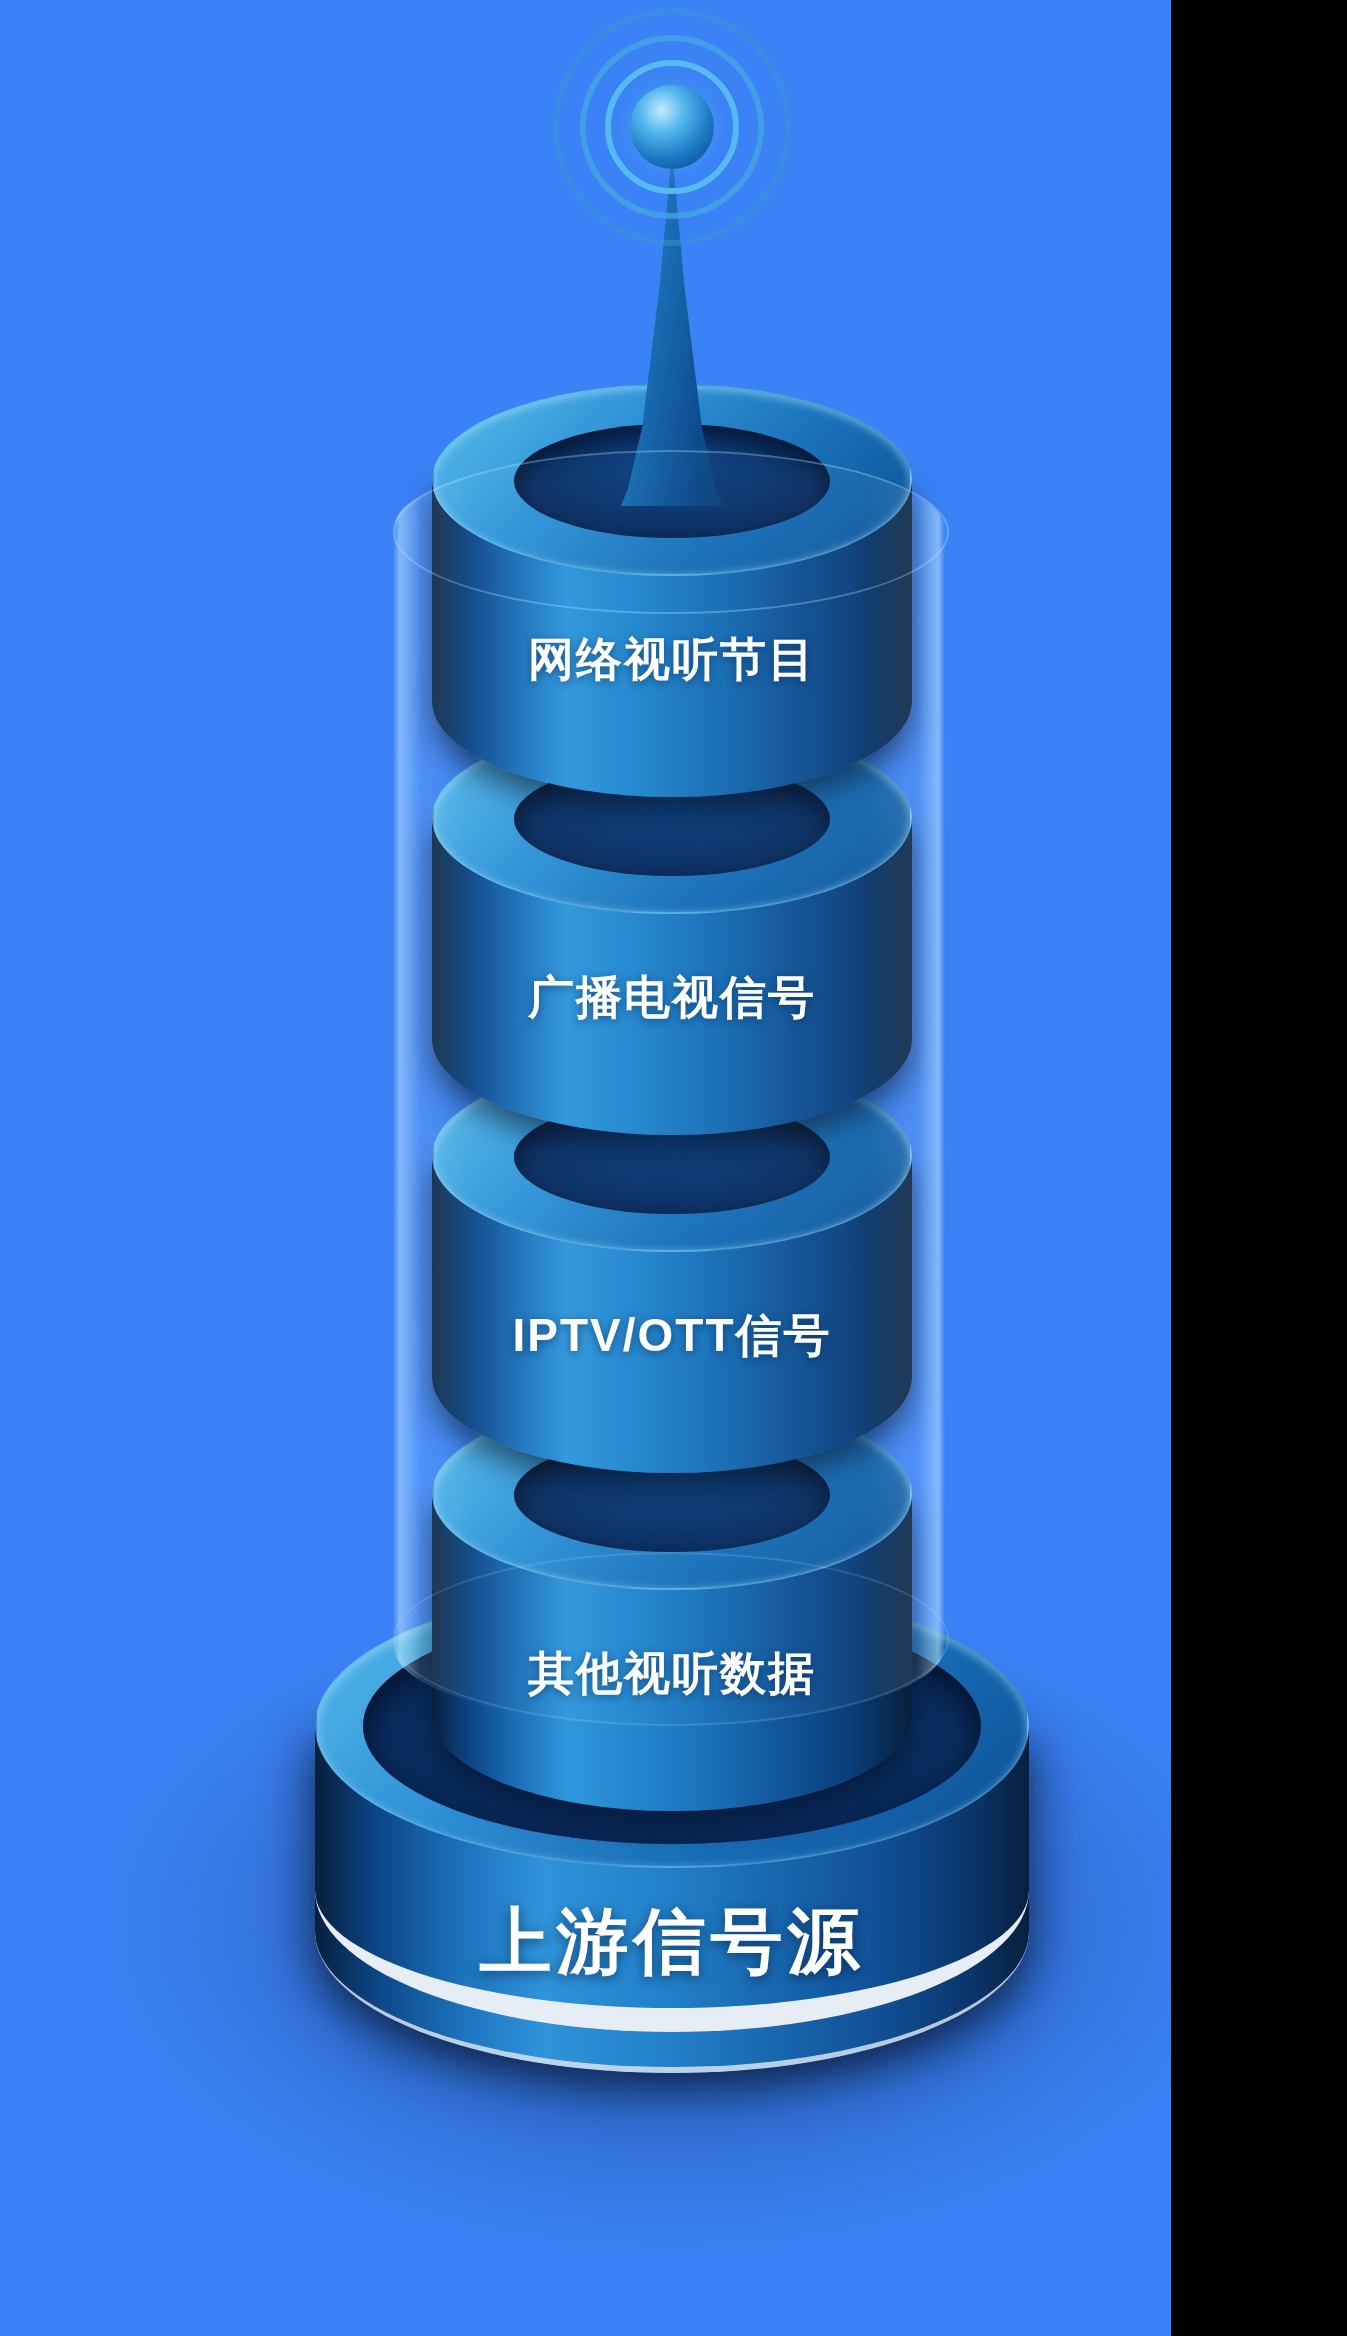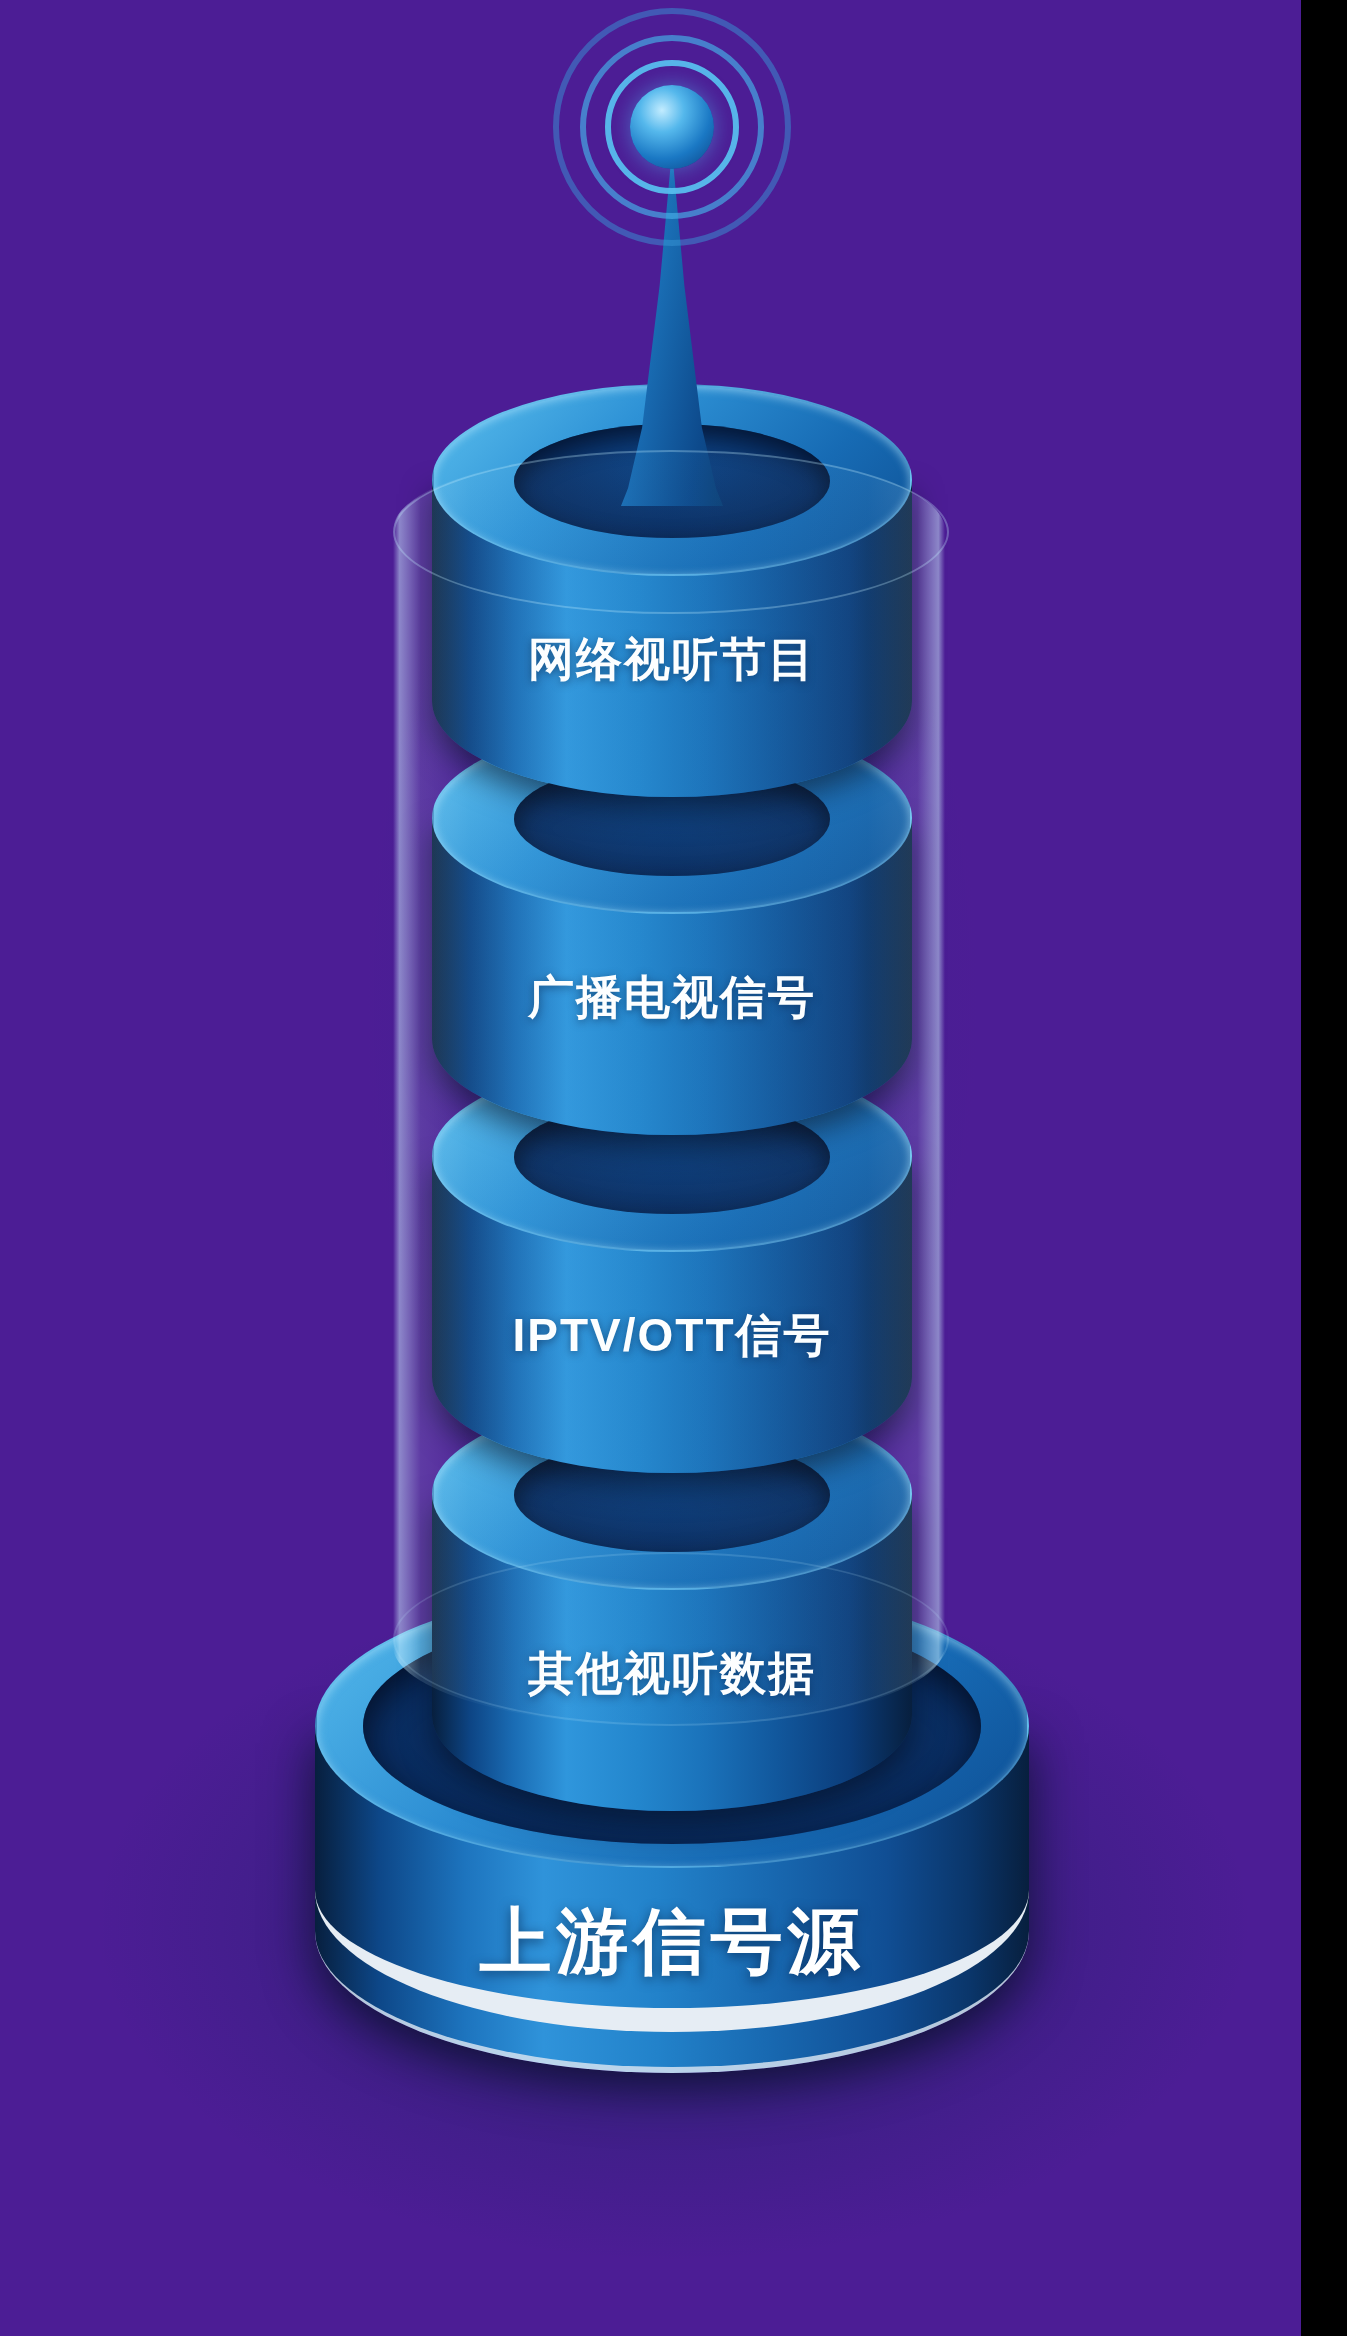--- a/index.html
+++ b/index.html
@@ -1,17 +1,17 @@
 <!DOCTYPE html>
 <html><head>
 <meta charset="utf-8">
 <style>
   * { margin:0; padding:0; box-sizing:border-box; }
   html, body { background:#000000; }
-  .scene { position:relative; width:1301px; height:2336px; background:#4c1d95; overflow:hidden;
+  .scene { position:relative; width:1171px; height:2336px; background:#3b82f6; overflow:hidden;
     font-family:"Liberation Sans", sans-serif; }
 
   
   .ground-glow { position:absolute; left:0; top:1250px; width:1347px; height:1086px; z-index:1;
     background: radial-gradient(ellipse 58% 42% at 50% 62%, rgba(26,72,142,0.34) 0%, rgba(13,38,86,0.18) 48%, rgba(0,0,0,0) 74%); }
   .tower-halo { position:absolute; left:260px; top:150px; width:824px; height:1700px; z-index:1;
     background: radial-gradient(ellipse 50% 50% at 50% 50%, rgba(42,112,190,0.12) 0%, rgba(20,60,120,0.05) 55%, rgba(0,0,0,0) 75%); }
 
   
   .base { position:absolute; left:315px; top:1584px; width:714px; height:530px; z-index:10; }

